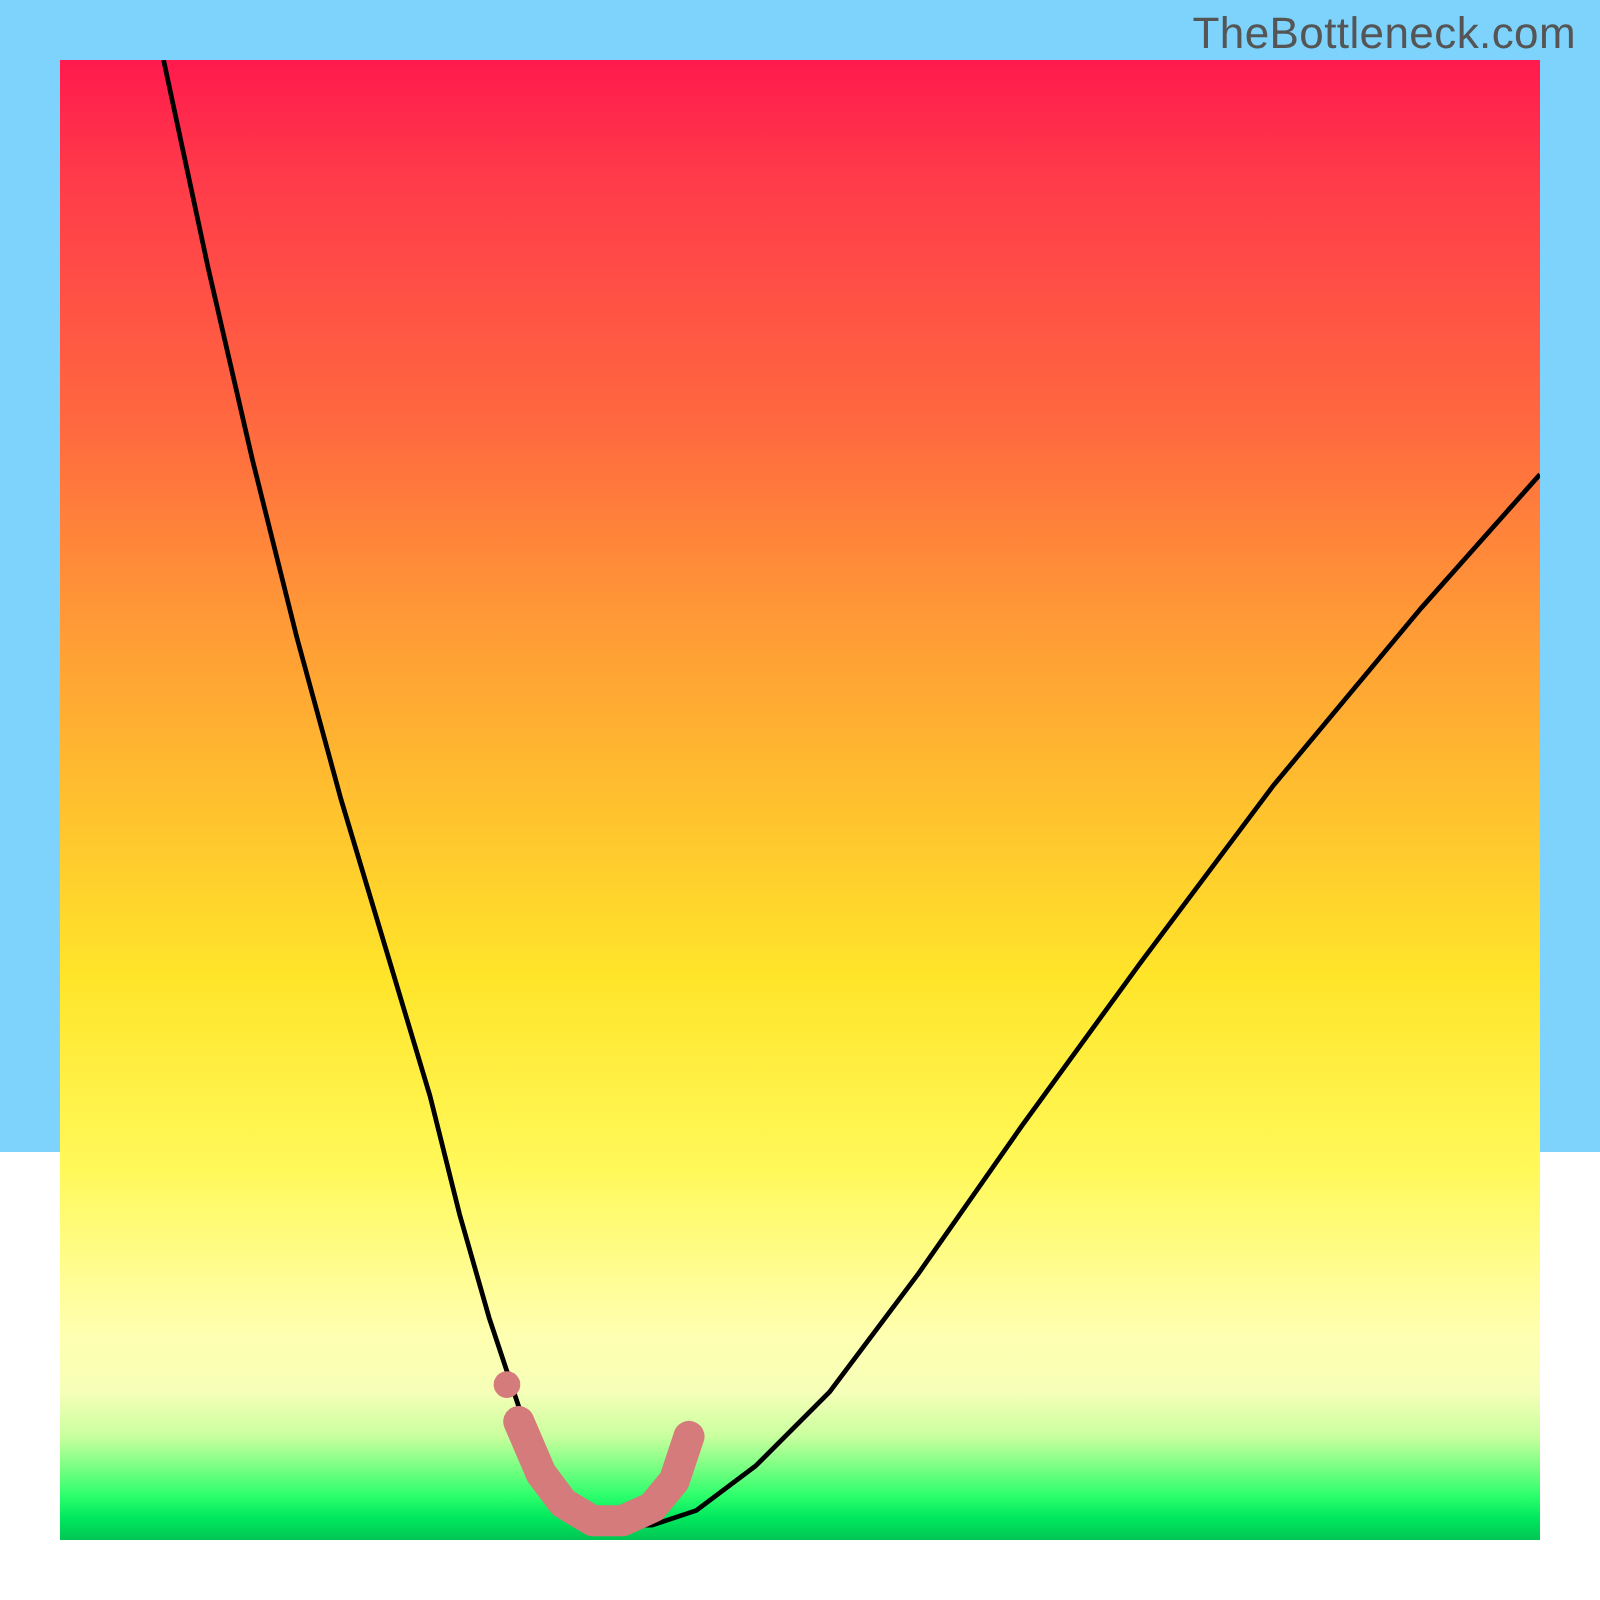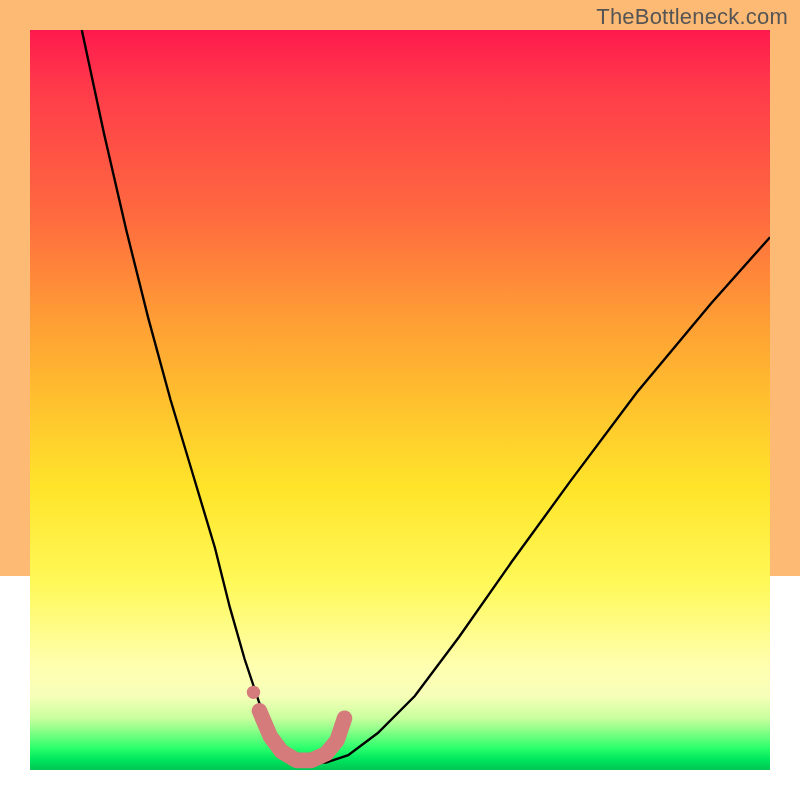--- a/index.html
+++ b/index.html
@@ -6,21 +6,21 @@
     margin: 0;
     padding: 0;
     width: 800px;
     height: 800px;
     overflow: hidden;
     font-family: Arial, Helvetica, sans-serif;
   }
   .frame {
     width: 800px;
     height: 576px;
-    background: #fdba74;
+    background: #7dd3fc;
     position: relative;
   }
   .watermark {
     position: absolute;
     top: 4px;
     right: 12px;
     color: #555;
     font-size: 22px;
     font-weight: 500;
     z-index: 10;

